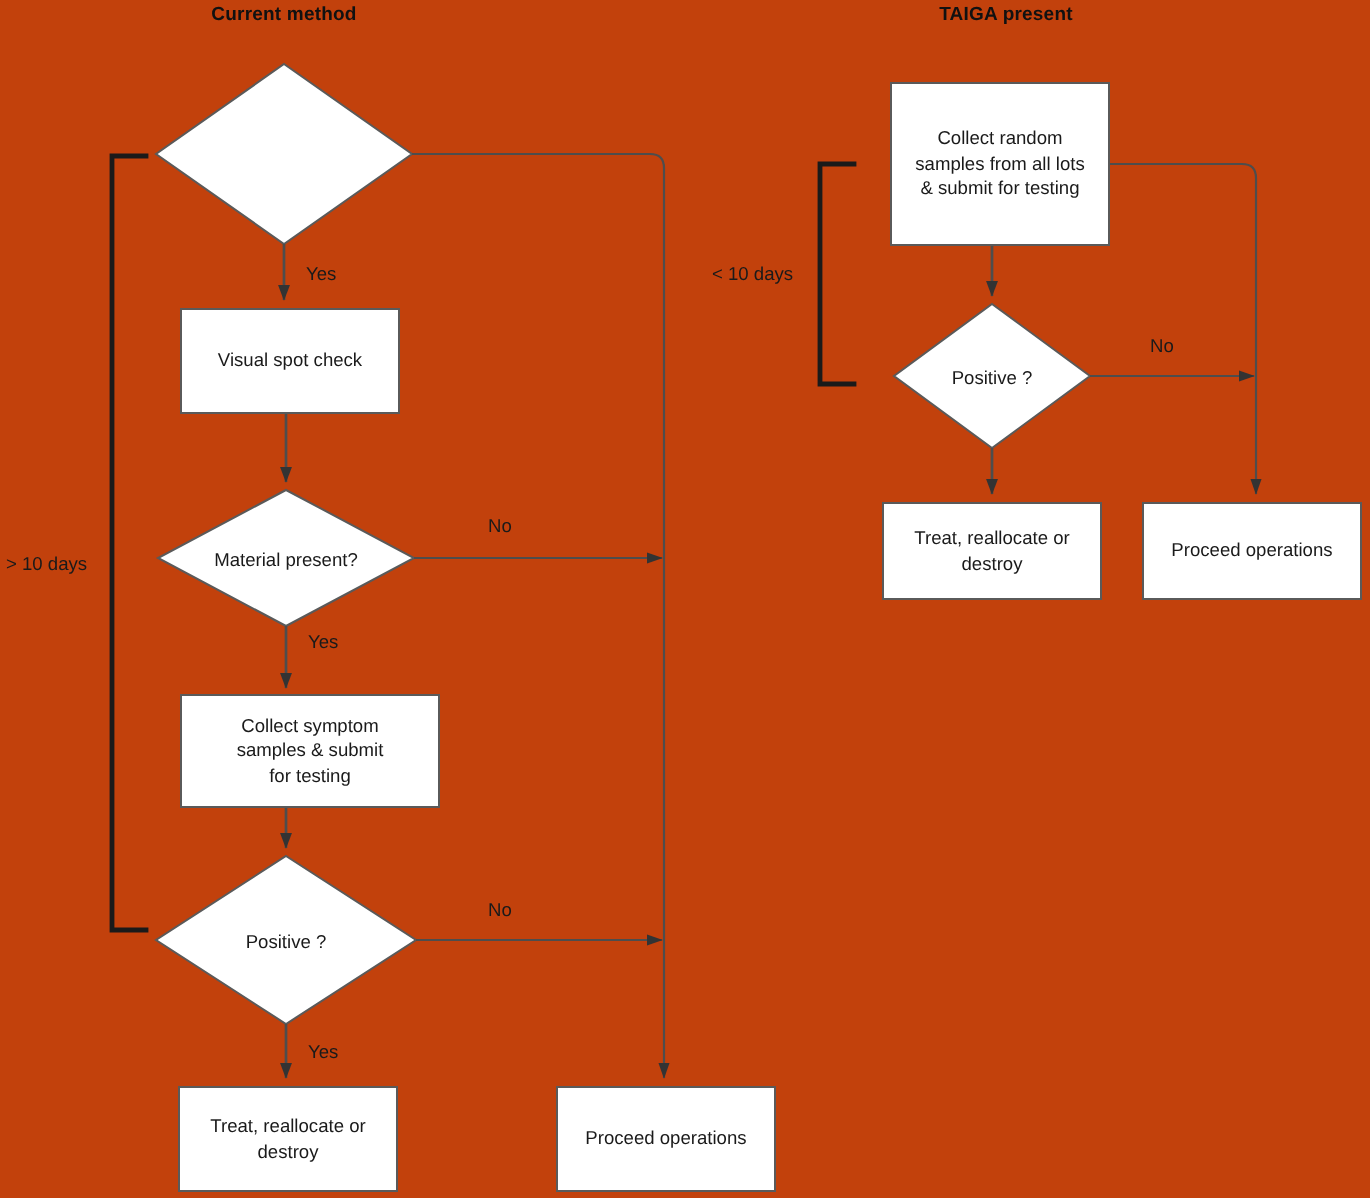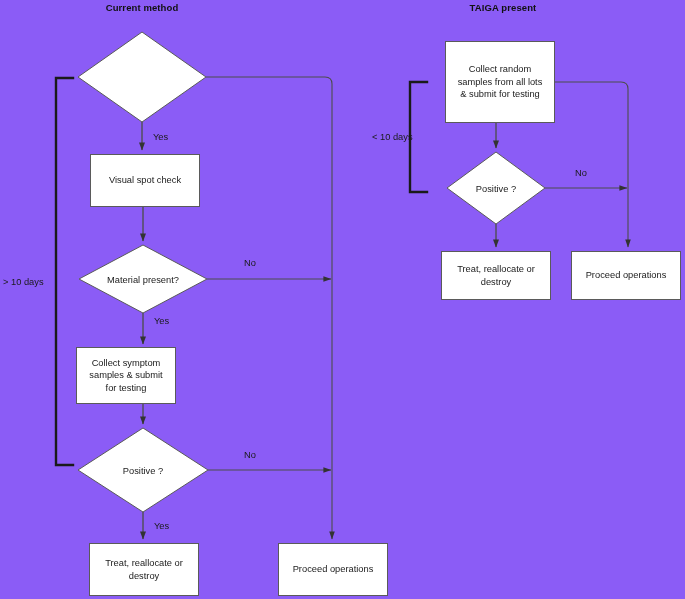--- a/index.html
+++ b/index.html
@@ -8,21 +8,21 @@
     background: #ffffff;
   }
   body {
     font-family: "Liberation Sans", sans-serif;
     color: #1a1a1a;
   }
   #canvas {
     position: relative;
     width: 685px;
     height: 599px;
-    background: #8b5cf6;
+    background: #c2410c;
     overflow: hidden;
   }
   .svg-layer {
     position: absolute;
     left: 0;
     top: 0;
     width: 685px;
     height: 599px;
     pointer-events: none;
   }
@@ -150,21 +150,21 @@
     </g>
   </svg>
 
   <div class="diamond-label" style="left:83px; top:273px; width:120px; height:14px;">Material present?</div>
   <div class="diamond-label" style="left:83px; top:464px; width:120px; height:14px;">Positive ?</div>
 
   <div class="node-box" style="left:90px; top:154px; width:110px; height:53px;">
     <span>Visual spot check</span>
   </div>
 
-  <div class="node-box" style="left:76px; top:347px; width:100px; height:57px; white-space:pre-line;">
+  <div class="node-box" style="left:90px; top:347px; width:130px; height:57px; white-space:pre-line;">
     <span>Collect symptom
 samples &amp; submit
 for testing</span>
   </div>
 
   <div class="node-box" style="left:89px; top:543px; width:110px; height:53px; white-space:pre-line;">
     <span>Treat, reallocate or
 destroy</span>
   </div>
 
@@ -192,15 +192,15 @@
     <span>Treat, reallocate or
 destroy</span>
   </div>
 
   <div class="node-box" style="left:571px; top:251px; width:110px; height:49px;">
     <span>Proceed operations</span>
   </div>
 
   <div class="edge-label" style="left:575px; top:168px;">No</div>
 
-  <div class="bracket-label" style="left:356px; top:132px;margin-left:16px;">&lt; 10 days</div>
+  <div class="bracket-label" style="left:356px; top:132px;">&lt; 10 days</div>
 
 </div>
 
 </body></html>

